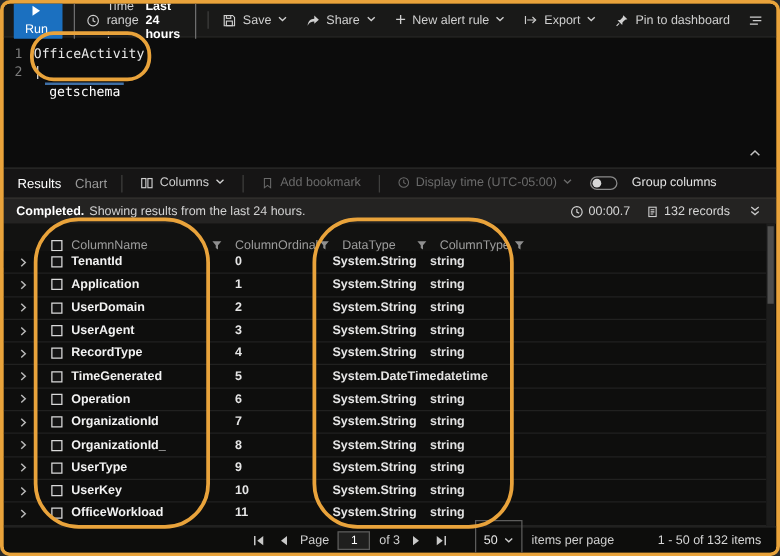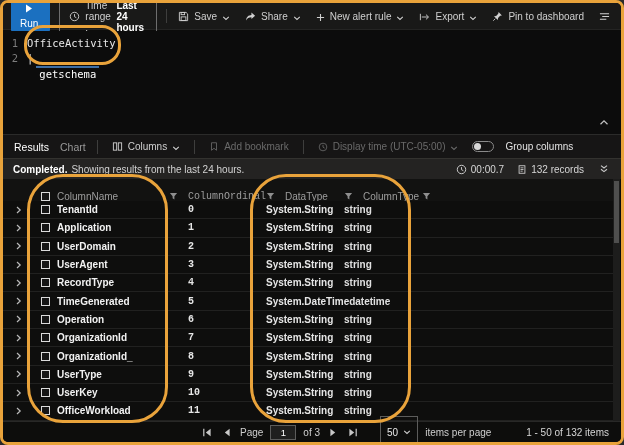--- a/index.html
+++ b/index.html
@@ -16,21 +16,21 @@
   .toolbar { position:absolute; top:0; left:0; right:0; height:27px;
     background:#191918; display:flex; align-items:center; gap:9px; padding:0 8px;
     border-bottom:1px solid #242423; }
   .run-btn { display:flex; align-items:center; gap:5px; background:var(--run,#1b70c0);
     color:#fff; border:none; border-radius:2px; padding:3px 12px 3px 9px;
     font-size:10px; font-family:inherit; cursor:pointer;flex-direction:column; }
   .time-range { display:flex; align-items:center; gap:5px; border:1px solid #6e6e6e;
     border-radius:3px; padding:2px 9px; color:#d0d0d0; cursor:pointer; }
   .time-range b { color:#fff; }
   .vsep { width:1px; height:14px; background:#3e3e3d; }
-  .tbtn { display:flex; align-items:flex-end; gap:5px; background:none; border:none;
+  .tbtn { display:flex; align-items:flex-start; gap:5px; background:none; border:none;
     color:#cfcfcf; font-size:10px; font-family:inherit; padding:2px 3px; cursor:pointer; white-space:nowrap; }
 
   
   .editor { position:absolute; top:28px; left:0; right:0; height:103px; background:#0c0c0c;
     font-family:"DejaVu Sans Mono",monospace; font-size:10.5px; padding-top:5px; }
   .code-line { display:flex; height:15px; line-height:15px; }
   .line-num { width:24px; text-align:right; padding-right:9px; color:#7d7d7d; }
   .code-text { color:#e8e8e8; }
   .pipe { color:#e8e8e8; margin-right:4px; }
   .kw-selected { background:var(--sel,#2d5380); outline:1px solid #3f6fa5; padding:0 2px; color:#fff;margin-top:16px; }
@@ -50,21 +50,21 @@
     display:flex; align-items:center; gap:4px; padding:0 10px; border-top:1px solid #33322f; }
   .statusrow b { color:#fff; }
   .status-msg { color:#d2d2d2; }
   .status-right { margin-left:auto; display:flex; align-items:center; gap:13px; color:#d6d6d6; }
   .stat-item { display:flex; align-items:center; gap:4px; cursor:default; }
 
   
   .c-exp { flex:0 0 30px; display:flex; justify-content:center; }
   .c-cb  { flex:0 0 24px; display:flex; justify-content:center; }
   .c-name{ flex:0 0 131px; display:flex; align-items:center; }
-  .c-ord { flex:0 0 78px;  display:flex; align-items:center;font-family:Liberation Mono, monospace; }
+  .c-ord { flex:0 0 78px;  display:flex; align-items:center; }
   .c-dt  { flex:0 0 78px;  display:flex; align-items:center; }
   .c-ct  { flex:0 0 78px;  display:flex; align-items:center; }
   .hlabel { margin-right:auto; }
   .funnel { color:#8f8f8f; margin-right:10px; }
   .thead { position:absolute; top:176px; left:0; right:8px; height:35px; display:flex;
     align-items:center; background:#121211; color:#9d9d9d; border-bottom:1px solid #2c2c2b; }
   .tbody { position:absolute; top:198px; left:0; right:8px; height:220px; background:#0e0e0d; }
   .trow { display:flex; align-items:center; height:18.3px; border-bottom:1px solid #212120; cursor:default; }
   .trow .c-name { font-weight:bold; color:#f2f2f2; }
   .trow .c-ord, .trow .c-dt { color:#e6e6e6; font-weight:bold; }

